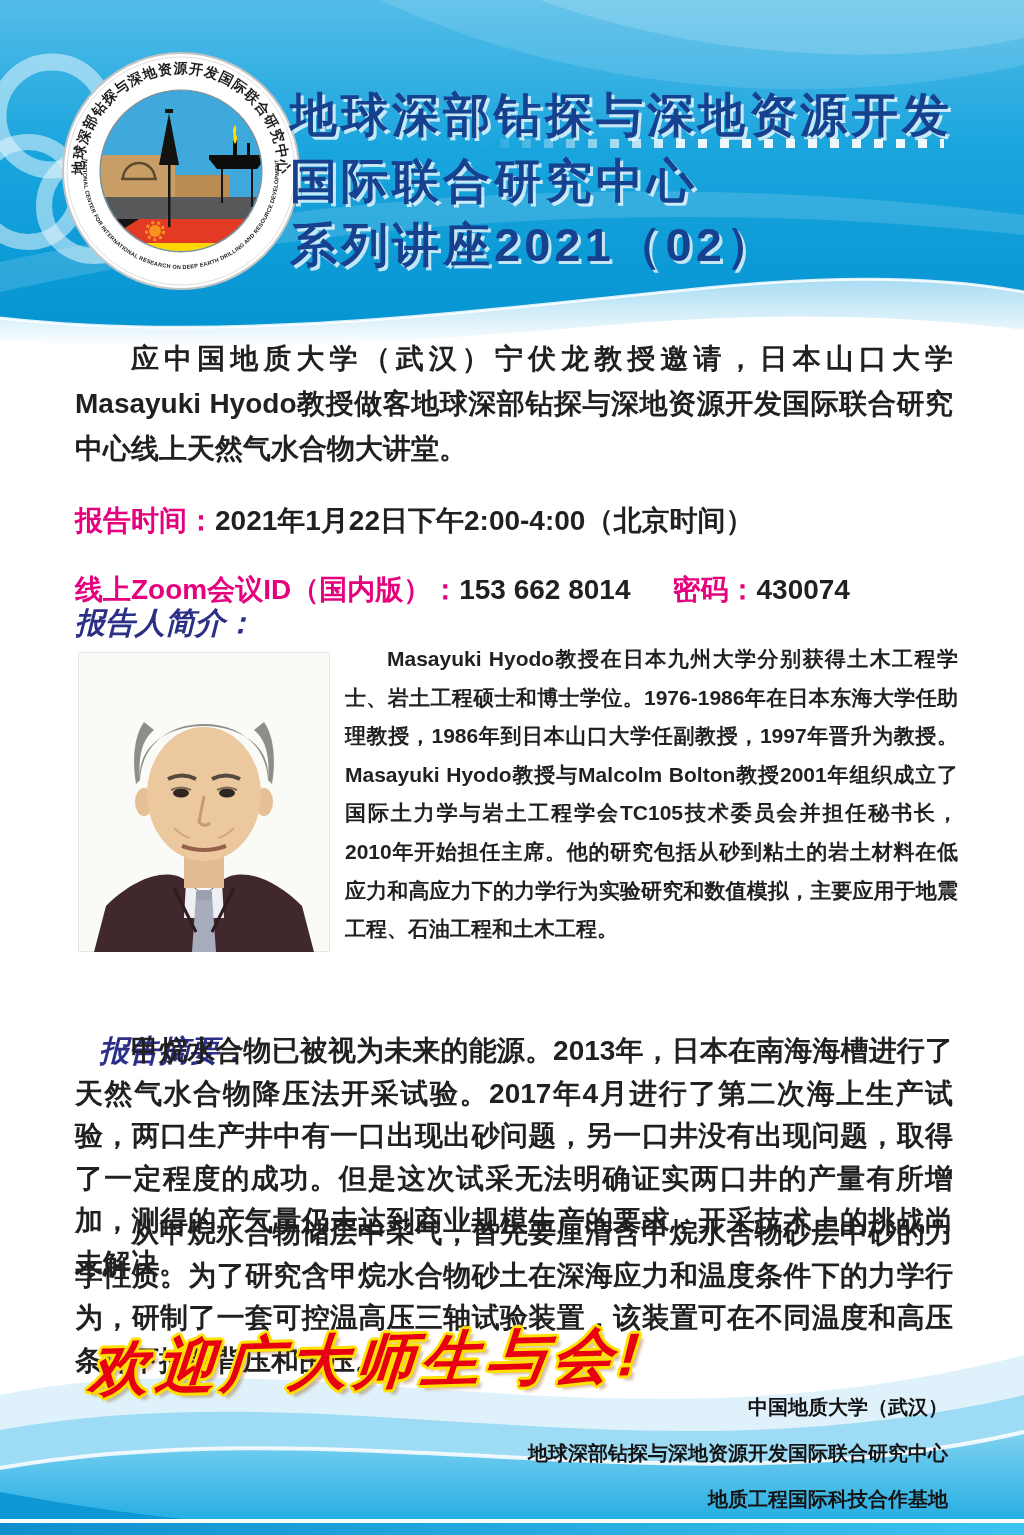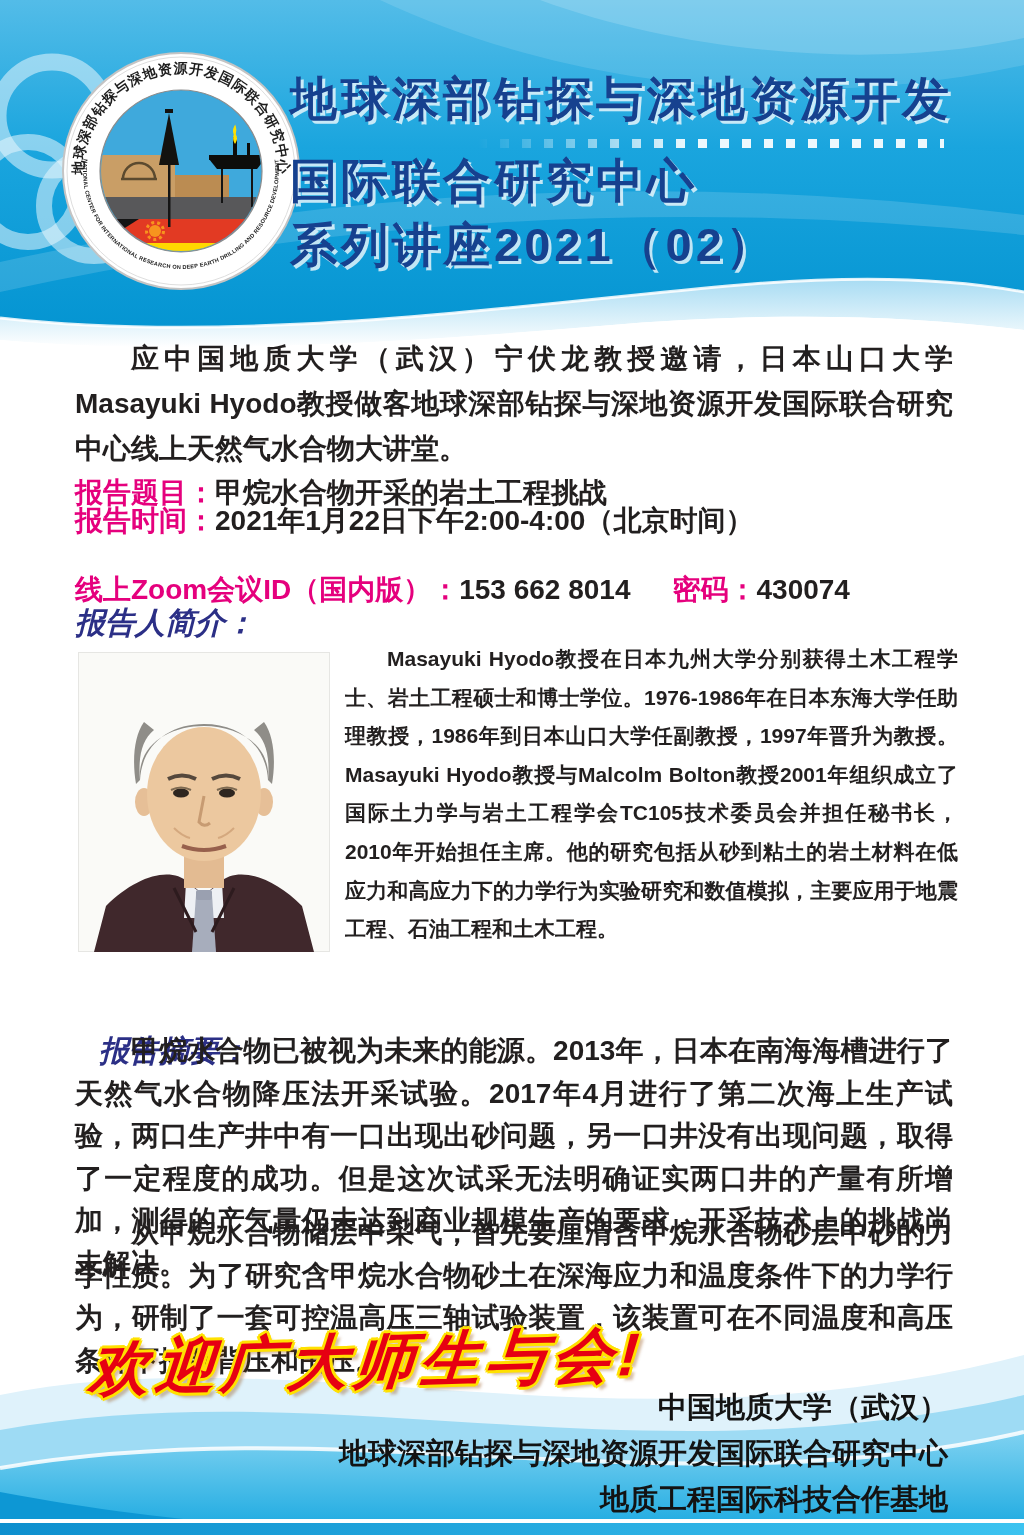--- a/index.html
+++ b/index.html
@@ -12,21 +12,21 @@
 
   
   .hdr-bg{position:absolute;left:0;top:0;}
   .logo{position:absolute;left:60px;top:50px;width:242px;height:242px;}
   .title-line{
     position:absolute;left:290px;
     font-size:47px;font-weight:bold;letter-spacing:4px;
     color:#16418f;white-space:nowrap;
     text-shadow:3px 3px 0 rgba(255,255,255,0.75);
   }
-  .t1{top:68px;text-align:center;}
+  .t1{top:84px;text-align:center;}
   .t2{top:150px;}
   .t3{top:214px;}
   .dots{
     position:absolute;left:478px;top:139px;width:466px;height:9px;
     background:repeating-linear-gradient(90deg,rgba(255,255,255,0.92) 0 9px,rgba(255,255,255,0) 9px 22px);
     -webkit-mask-image:linear-gradient(90deg,transparent,#000 45%);
     mask-image:linear-gradient(90deg,transparent,#000 45%);
   }
 
   
@@ -68,21 +68,21 @@
     transform:skewX(-6deg) rotate(-1.5deg);
     text-shadow:
       -2px -2px 0 #ffe100, 2px -2px 0 #ffe100,
       -2px  2px 0 #ffe100, 2px  2px 0 #ffe100,
       -3px  0   0 #ffe100, 3px  0   0 #ffe100,
        0   -3px 0 #ffe100, 0    3px 0 #ffe100,
        5px  5px 3px rgba(140,70,0,0.35);
   }
   .orgs{
     position:absolute;right:76px;top:1384px;z-index:3;text-align:right;
-    color:#131313;font-size:29px;font-weight:bold;line-height:46px;white-space:nowrap;
+    color:#131313;font-size:20px;font-weight:bold;line-height:46px;white-space:nowrap;
   }
 </style>
 </head>
 <body>
 
 <div class="poster">
 
   <svg class="hdr-bg" width="1024" height="360" viewBox="0 0 1024 360">
     <defs>
       <linearGradient id="hdrg" x1="0" y1="0" x2="0" y2="1">
@@ -164,23 +164,20 @@
     </svg>
   </div>
 
   <div class="title-line t1">地球深部钻探与深地资源开发</div>
   <div class="dots"></div>
   <div class="title-line t2">国际联合研究中心</div>
   <div class="title-line t3">系列讲座2021（02）</div>
 
   <div class="abs body-text intro">应中国地质大学（武汉）宁伏龙教授邀请，日本山口大学Masayuki Hyodo教授做客地球深部钻探与深地资源开发国际联合研究中心线上天然气水合物大讲堂。</div>
 
-  <div class="detail-row row-topic">
-    <span class="lbl-magenta">报告题目：</span><span class="val-dark">甲烷水合物开采的岩土工程挑战</span>
-  </div>
   <div class="detail-row row-time">
     <span class="lbl-magenta">报告时间：</span><span class="val-dark">2021年1月22日下午2:00-4:00（北京时间）</span>
   </div>
   <div class="detail-row row-zoom">
     <span class="lbl-magenta">线上Zoom会议ID（国内版）：</span><span class="val-dark">153 662 8014</span><span class="gap"></span><span class="lbl-magenta">密码：</span><span class="val-dark">430074</span>
   </div>
 
   <div class="sec-label speaker-label">报告人简介：</div>
 
   <div class="photo">

